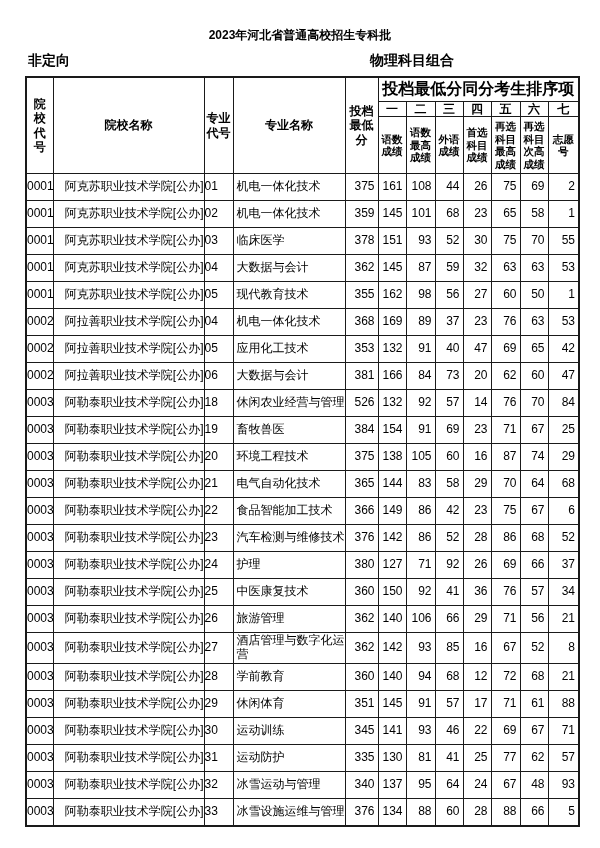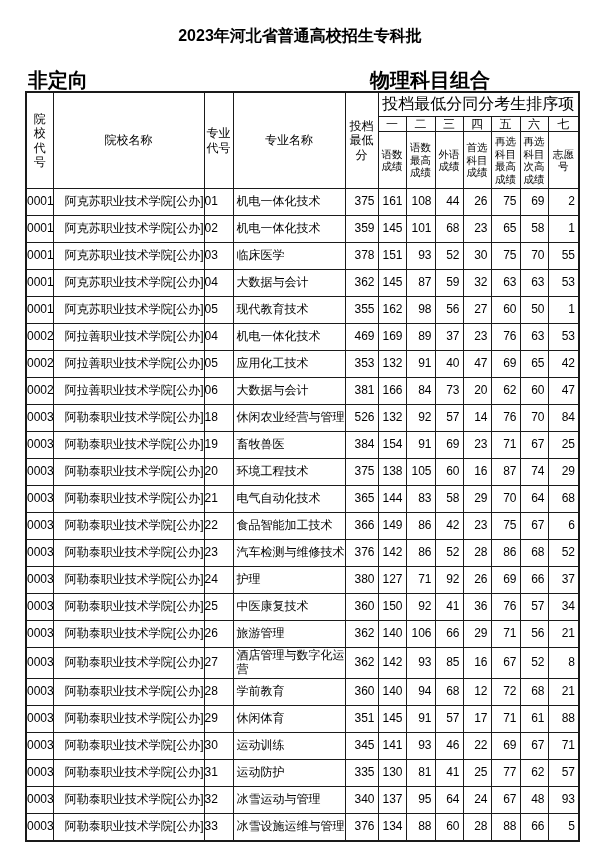--- a/index.html
+++ b/index.html
@@ -1,31 +1,31 @@
 <!DOCTYPE html>
 <html><head>
 <meta charset="utf-8">
 <style>
   html,body{margin:0;padding:0;}
   body{
     width:600px;height:848px;background:#ffffff;color:#000;
     font-family:"Liberation Sans","DejaVu Sans",sans-serif;
     overflow:hidden;position:relative;
   }
-  .title-block{padding-top:24px;text-align:center;font-weight:bold;font-size:16px;line-height:23px;}
-  .section-labels{position:relative;height:20px;margin-top:20px;font-weight:bold;font-size:20px;}
+  .title-block{padding-top:24px;text-align:center;font-weight:bold;font-size:12px;line-height:23px;}
+  .section-labels{position:relative;height:20px;margin-top:5px;font-weight:bold;font-size:14px;}
   .label-left{position:absolute;left:28px;top:0;}
   .label-right{position:absolute;left:370px;top:0;}
   table.adm{
     border-collapse:collapse;table-layout:fixed;
     width:553px;margin:4px 0 0 25px;
     border:2px solid #1a1a1a;
   }
   .adm th,.adm td{border:1.5px solid #1a1a1a;overflow:hidden;}
-  .adm thead th{font-weight:normal;text-align:center;vertical-align:middle;padding:1px;}
+  .adm thead th{font-weight:bold;text-align:center;vertical-align:middle;padding:1px;}
   .adm thead th.main-h{font-size:12px;line-height:1.2;}
   .adm thead tr.ord-row th{font-size:12px;height:14px;line-height:14px;padding:0;}
   .adm thead tr.sub-row th{font-size:10.5px;line-height:1.2;padding:3px 1px;}
   .adm tbody td{font-size:12px;height:24px;vertical-align:middle;line-height:1.15;padding:1px 0;}
   .adm td.c-code{text-align:left;}
   .adm td.c-name{text-align:right;padding-left:3px;}
   .adm td.c-mname{text-align:left;padding-left:3px;}
   .adm td.c-num{text-align:right;padding-right:3px;}
 </style>
 </head>
@@ -154,21 +154,21 @@
           <td class="c-num">27</td>
           <td class="c-num">60</td>
           <td class="c-num">50</td>
           <td class="c-num">1</td>
         </tr>
         <tr>
           <td class="c-code">0002</td>
           <td class="c-name">阿拉善职业技术学院[公办]</td>
           <td class="c-code">04</td>
           <td class="c-mname">机电一体化技术</td>
-          <td class="c-num">469</td>
+          <td class="c-num">368</td>
           <td class="c-num">169</td>
           <td class="c-num">89</td>
           <td class="c-num">37</td>
           <td class="c-num">23</td>
           <td class="c-num">76</td>
           <td class="c-num">63</td>
           <td class="c-num">53</td>
         </tr>
         <tr>
           <td class="c-code">0002</td>

